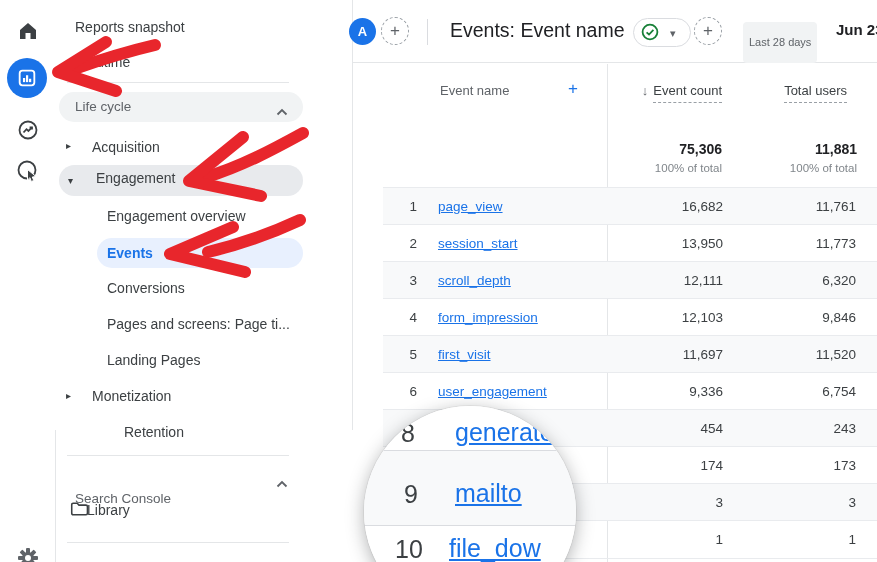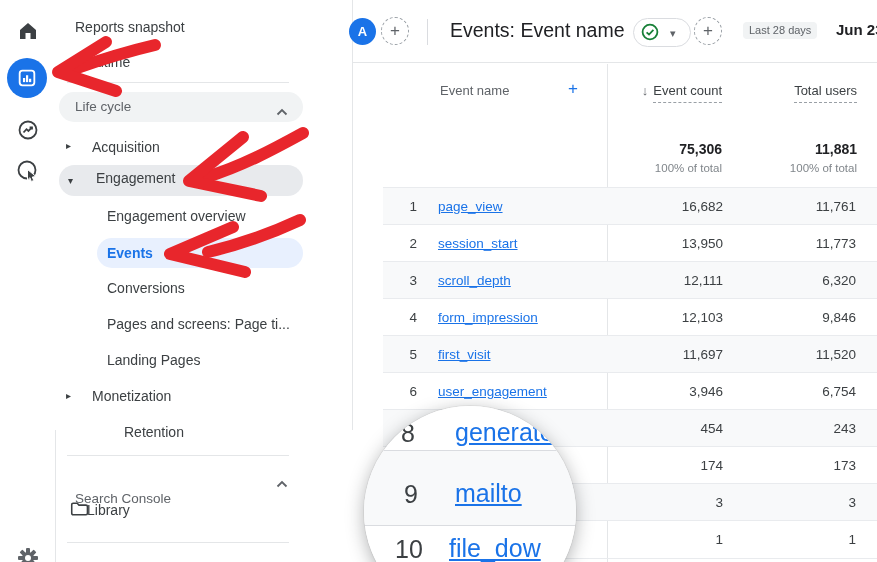--- a/index.html
+++ b/index.html
@@ -22,21 +22,21 @@
   
   .hdr-border{position:absolute;left:352px;top:62px;width:525px;border-top:1px solid #e4e6e8;}
   .avatar{position:absolute;left:349px;top:18px;width:27px;height:27px;border-radius:50%;background:var(--accent,#1a73e8);
           color:#fff;font-size:13px;font-weight:bold;text-align:center;line-height:27px;cursor:pointer;}
   .dash-circle{position:absolute;width:26px;height:26px;border:1px dashed #9aa0a6;border-radius:50%;
                color:#5f6368;font-size:17px;text-align:center;line-height:25px;cursor:pointer;}
   .vdiv{position:absolute;left:427px;top:19px;height:26px;border-left:1px solid #dadce0;}
   .page-title{position:absolute;left:450px;top:19px;font-size:19.5px;color:#202124;white-space:nowrap;}
   .title-pill{position:absolute;left:633px;top:18px;width:56px;height:27px;border:1px solid #dadce0;border-radius:15px;cursor:pointer;}
   .caret{position:absolute;font-size:11px;color:#5f6368;}
-  .date-chip{position:absolute;left:743px;top:22px;height:17px;padding:0 6px;background:#f1f3f4;border-radius:4px;
+  .date-chip{position:absolute;left:743px;top:22px;height:17px;padding:12px 6px;background:#f1f3f4;border-radius:4px;
              font-size:11px;line-height:17px;color:#5f6368;white-space:nowrap;cursor:pointer;}
   .date-text{position:absolute;left:836px;top:21px;font-size:15px;font-weight:bold;color:#202124;white-space:nowrap;cursor:pointer;}
   
   .col-line{position:absolute;left:607px;top:64px;height:498px;border-left:1px solid #e4e6e8;}
   .thead{position:absolute;left:383px;top:62px;width:494px;height:125px;}
   .th-dim{position:absolute;left:57px;top:21px;font-size:13px;color:#5f6368;}
   .th-add{position:absolute;left:185px;top:17px;font-size:17px;color:var(--accent,#1a73e8);cursor:pointer;}
   .th-metric{position:absolute;top:21px;font-size:13px;color:#3c4043;white-space:nowrap;cursor:pointer;}
   .dashed-u{border-bottom:1px dashed #9aa0a6;padding-bottom:4px;}
   .sort-arrow{color:#5f6368;font-size:13px;margin-right:5px;}
@@ -178,21 +178,21 @@
   <div class="dash-circle" style="left:694px;top:17px;"><span>+</span></div>
   <div class="date-chip">Last 28 days</div>
   <div class="date-text">Jun 23</div>
 
   <div class="col-line"></div>
 
   <div class="thead">
     <span class="th-dim">Event name</span>
     <span class="th-add">+</span>
     <span class="th-metric" style="right:155px;"><span class="sort-arrow">↓</span><span class="dashed-u">Event count</span></span>
-    <span class="th-metric" style="right:20px;"><span class="dashed-u">Total users</span></span>
+    <span class="th-metric" style="right:30px;"><span class="dashed-u">Total users</span></span>
 
     <span class="tot-num" style="right:155px;top:79px;">75,306</span>
     <span class="tot-pct" style="right:155px;top:100px;">100% of total</span>
     <span class="tot-num" style="right:20px;top:79px;">11,881</span>
     <span class="tot-pct" style="right:20px;top:100px;">100% of total</span>
   </div>
 
   <div class="tbody">
     <div class="trow odd" style="top:0;">
       <span class="rnum">1</span>
@@ -220,21 +220,21 @@
     </div>
     <div class="trow odd" style="top:148px;">
       <span class="rnum">5</span>
       <span class="rname">first_visit</span>
       <span class="rcount">11,697</span>
       <span class="rusers">11,520</span>
     </div>
     <div class="trow" style="top:185px;">
       <span class="rnum">6</span>
       <span class="rname">user_engagement</span>
-      <span class="rcount">3,946</span>
+      <span class="rcount">9,336</span>
       <span class="rusers">6,754</span>
     </div>
     <div class="trow odd" style="top:222px;">
       <span class="rnum">7</span>
       <span class="rname"></span>
       <span class="rcount">454</span>
       <span class="rusers">243</span>
     </div>
     <div class="trow" style="top:259px;">
       <span class="rnum">8</span>

